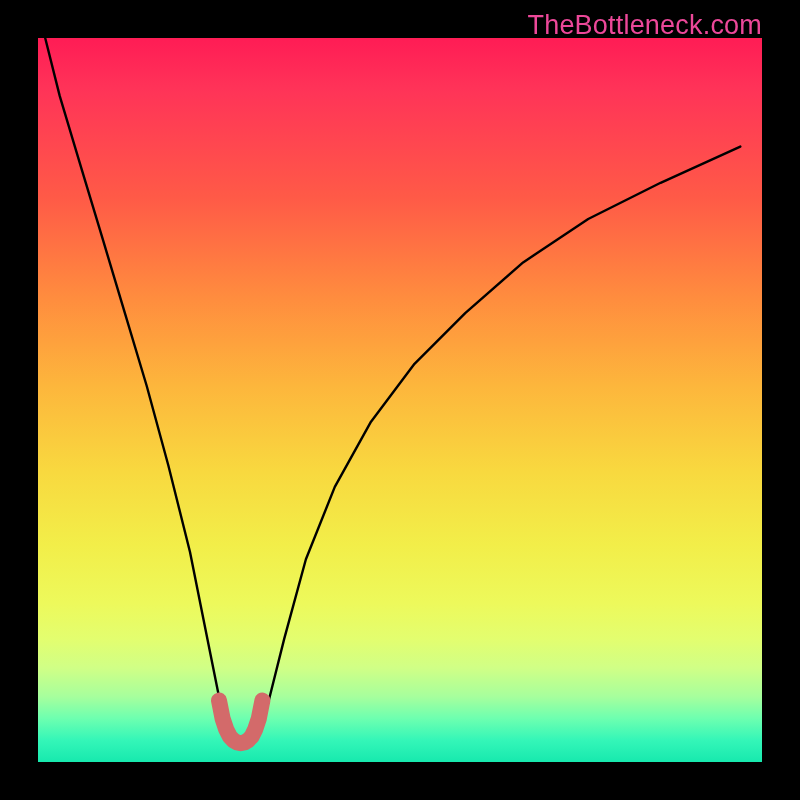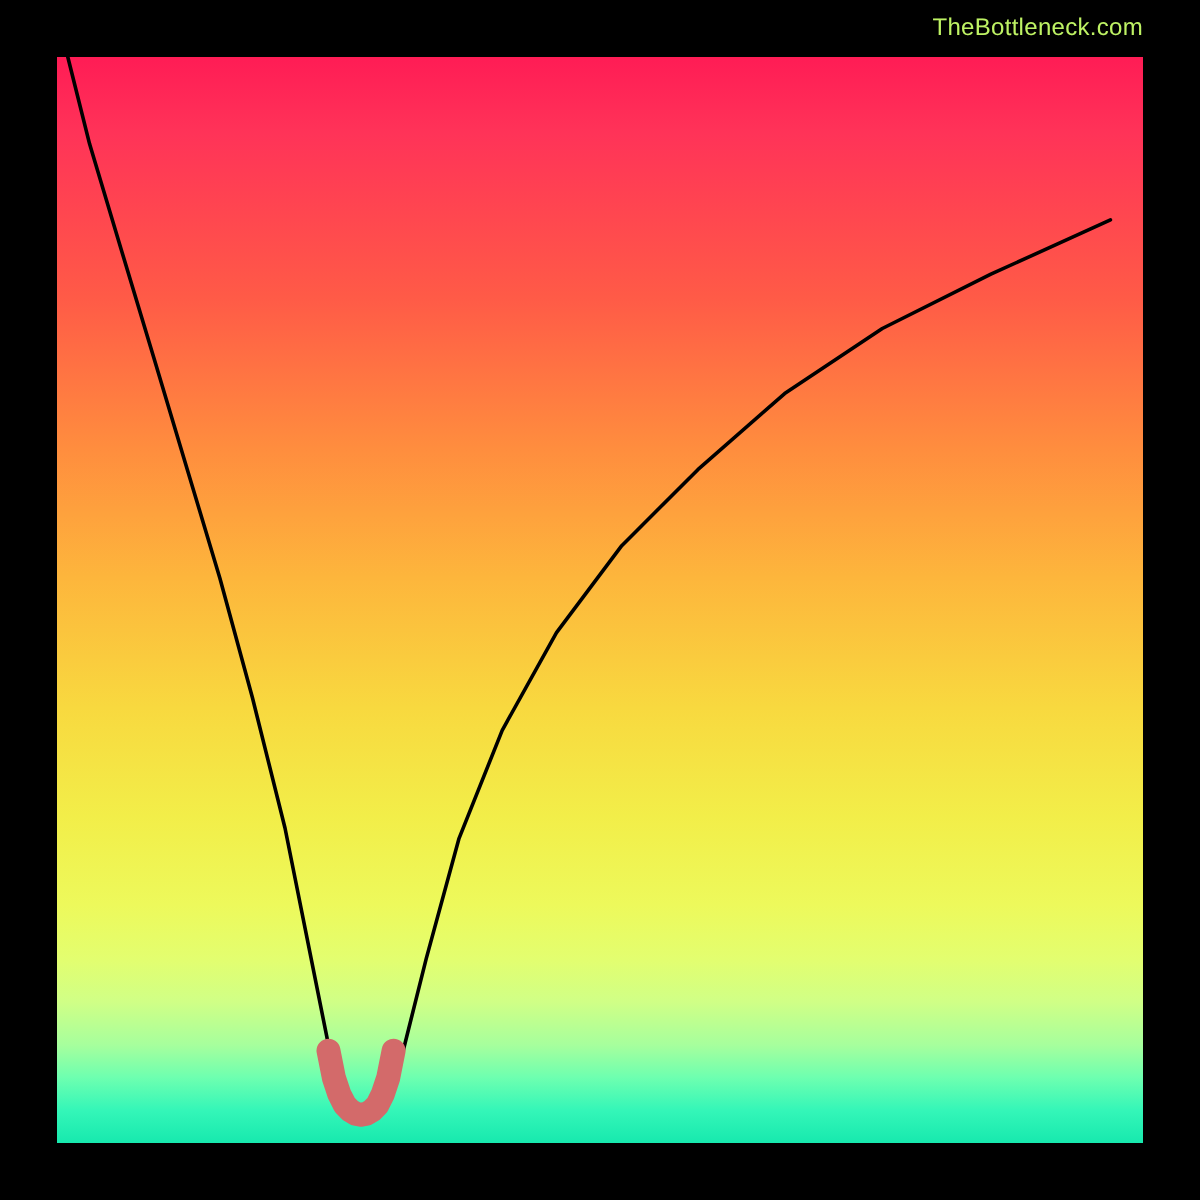--- a/index.html
+++ b/index.html
@@ -40,22 +40,22 @@
       #a6ff9d 91%,
       #6dffb0 94%,
       #34f6b8 97%,
       #17e9ae 100%
     );
   }
   .attrib {
     position: absolute;
     top: 10px;
     right: 38px;
-    color: #bef264;
-    font-size: 16px;
+    color: #ec4899;
+    font-size: 27px;
     letter-spacing: 0.2px;
   }
   svg.curve {
     position: absolute;
     left: 0;
     top: 0;
     width: 724px;
     height: 724px;
     overflow: visible;
   }

